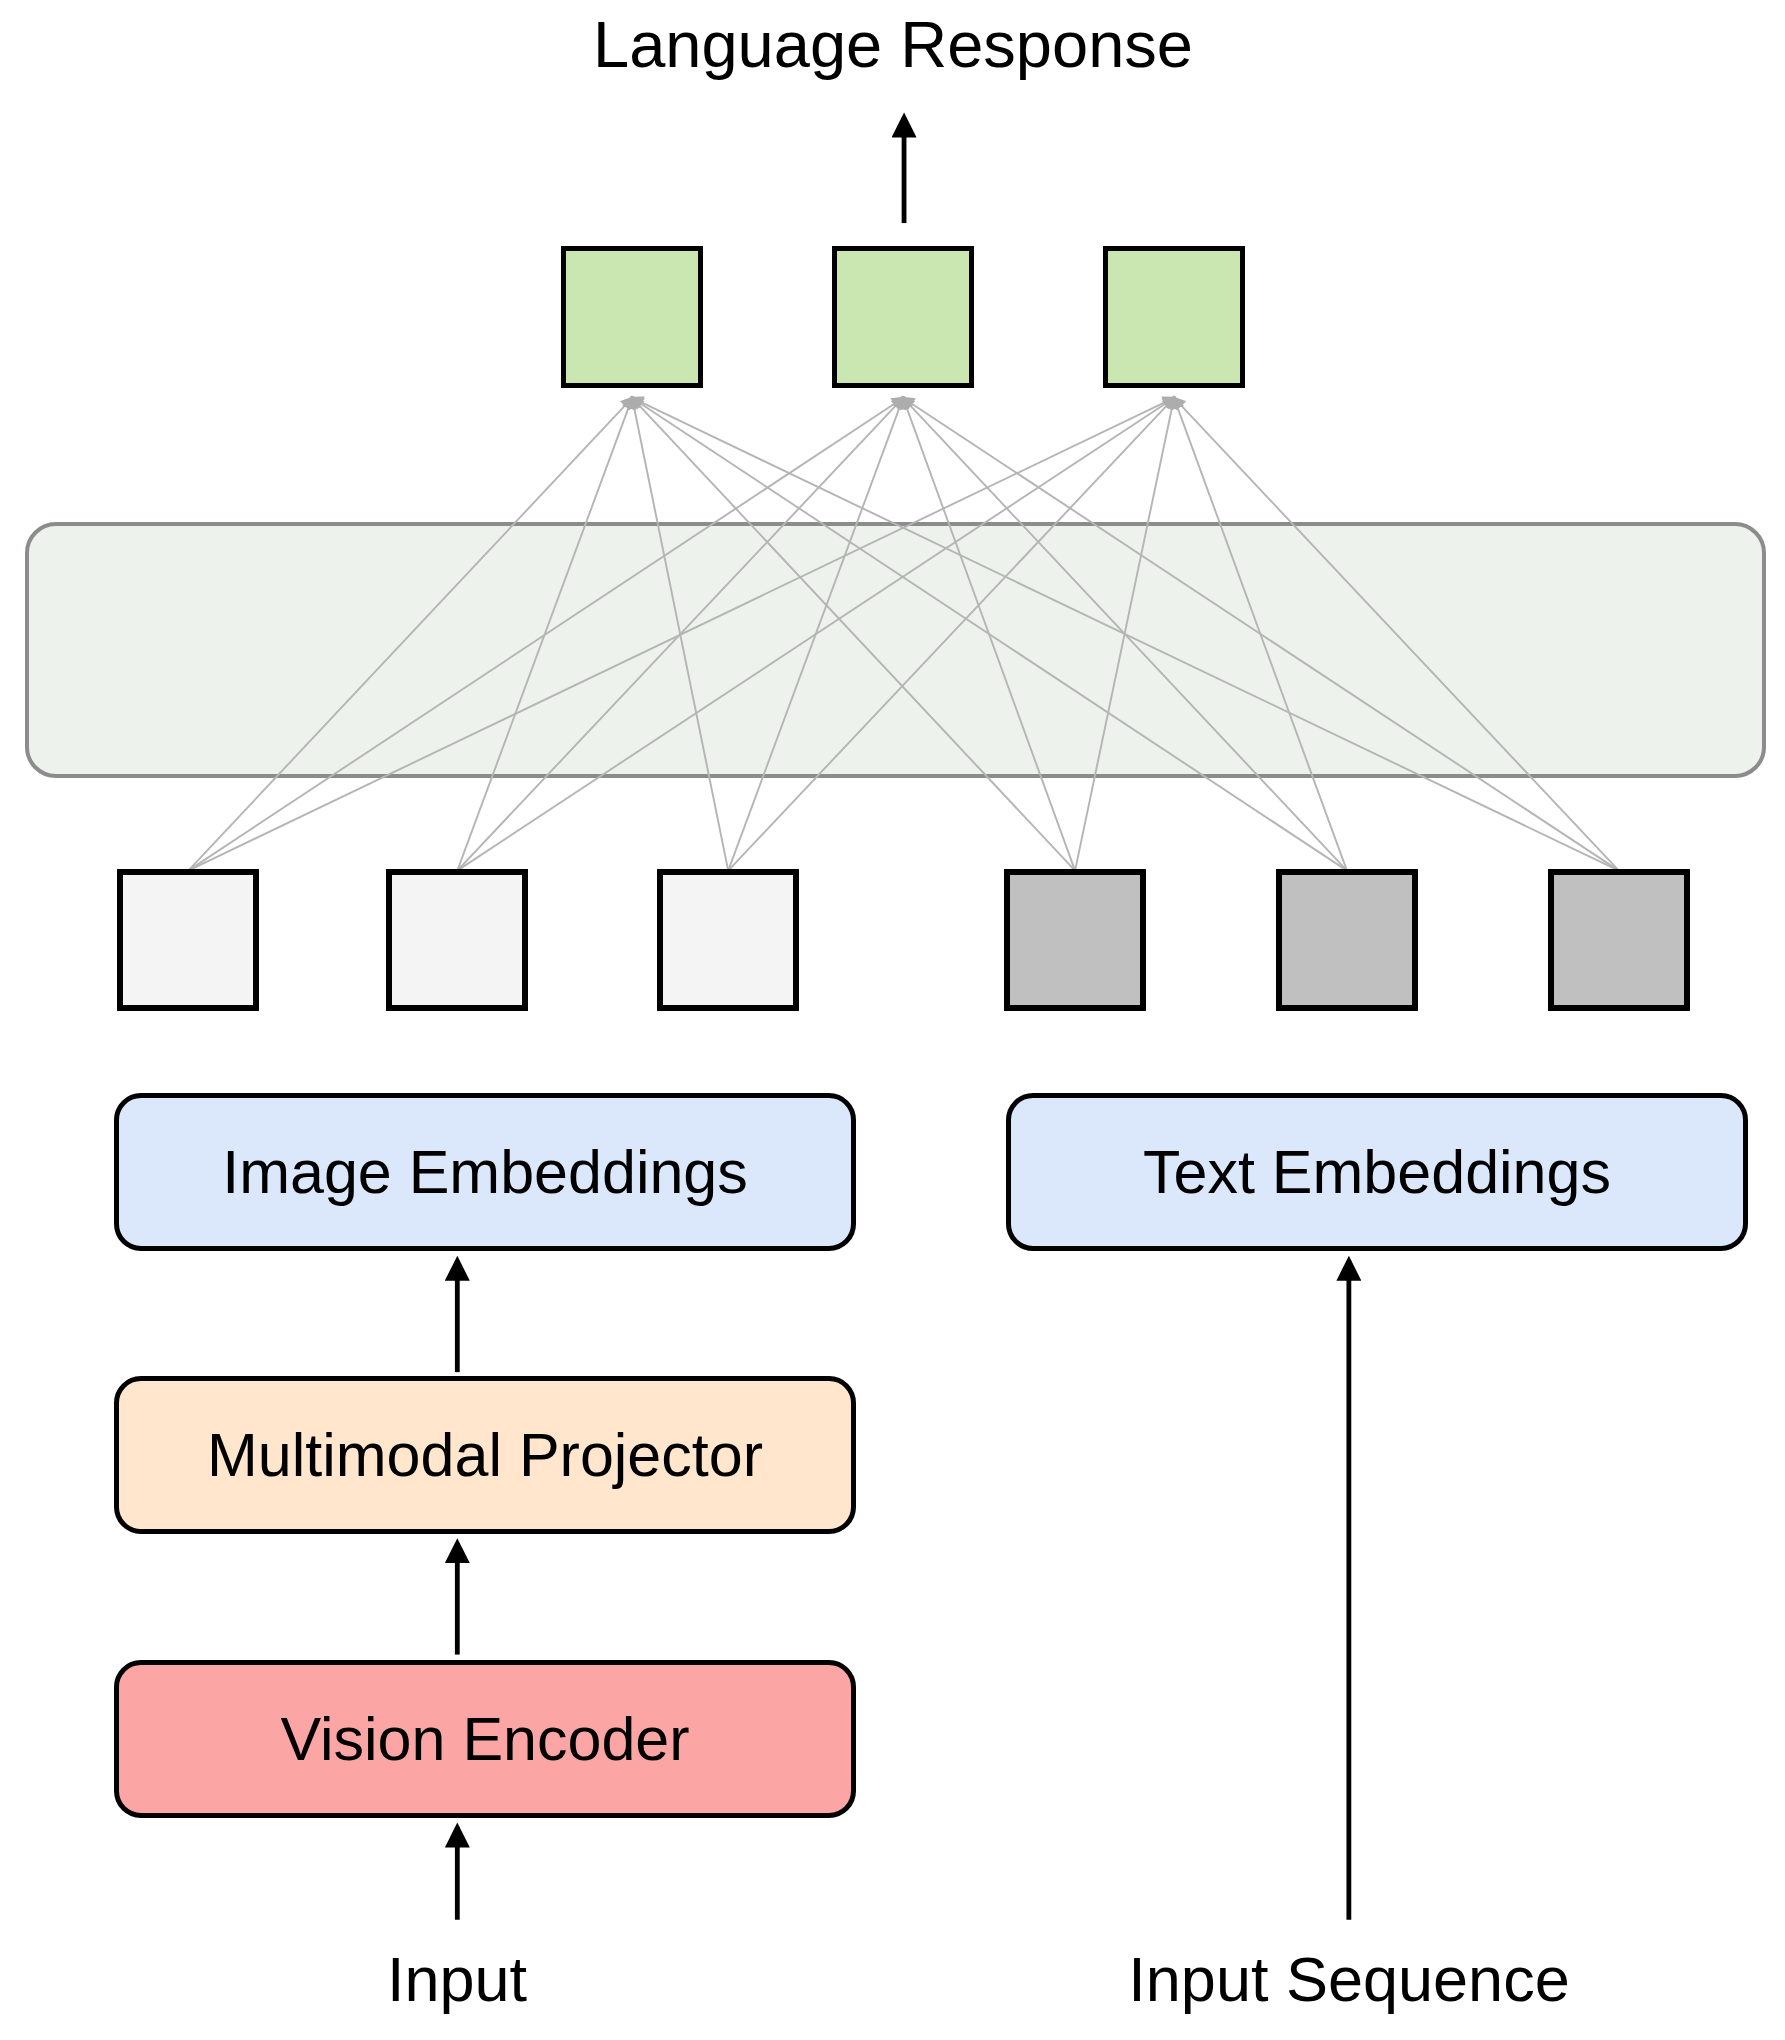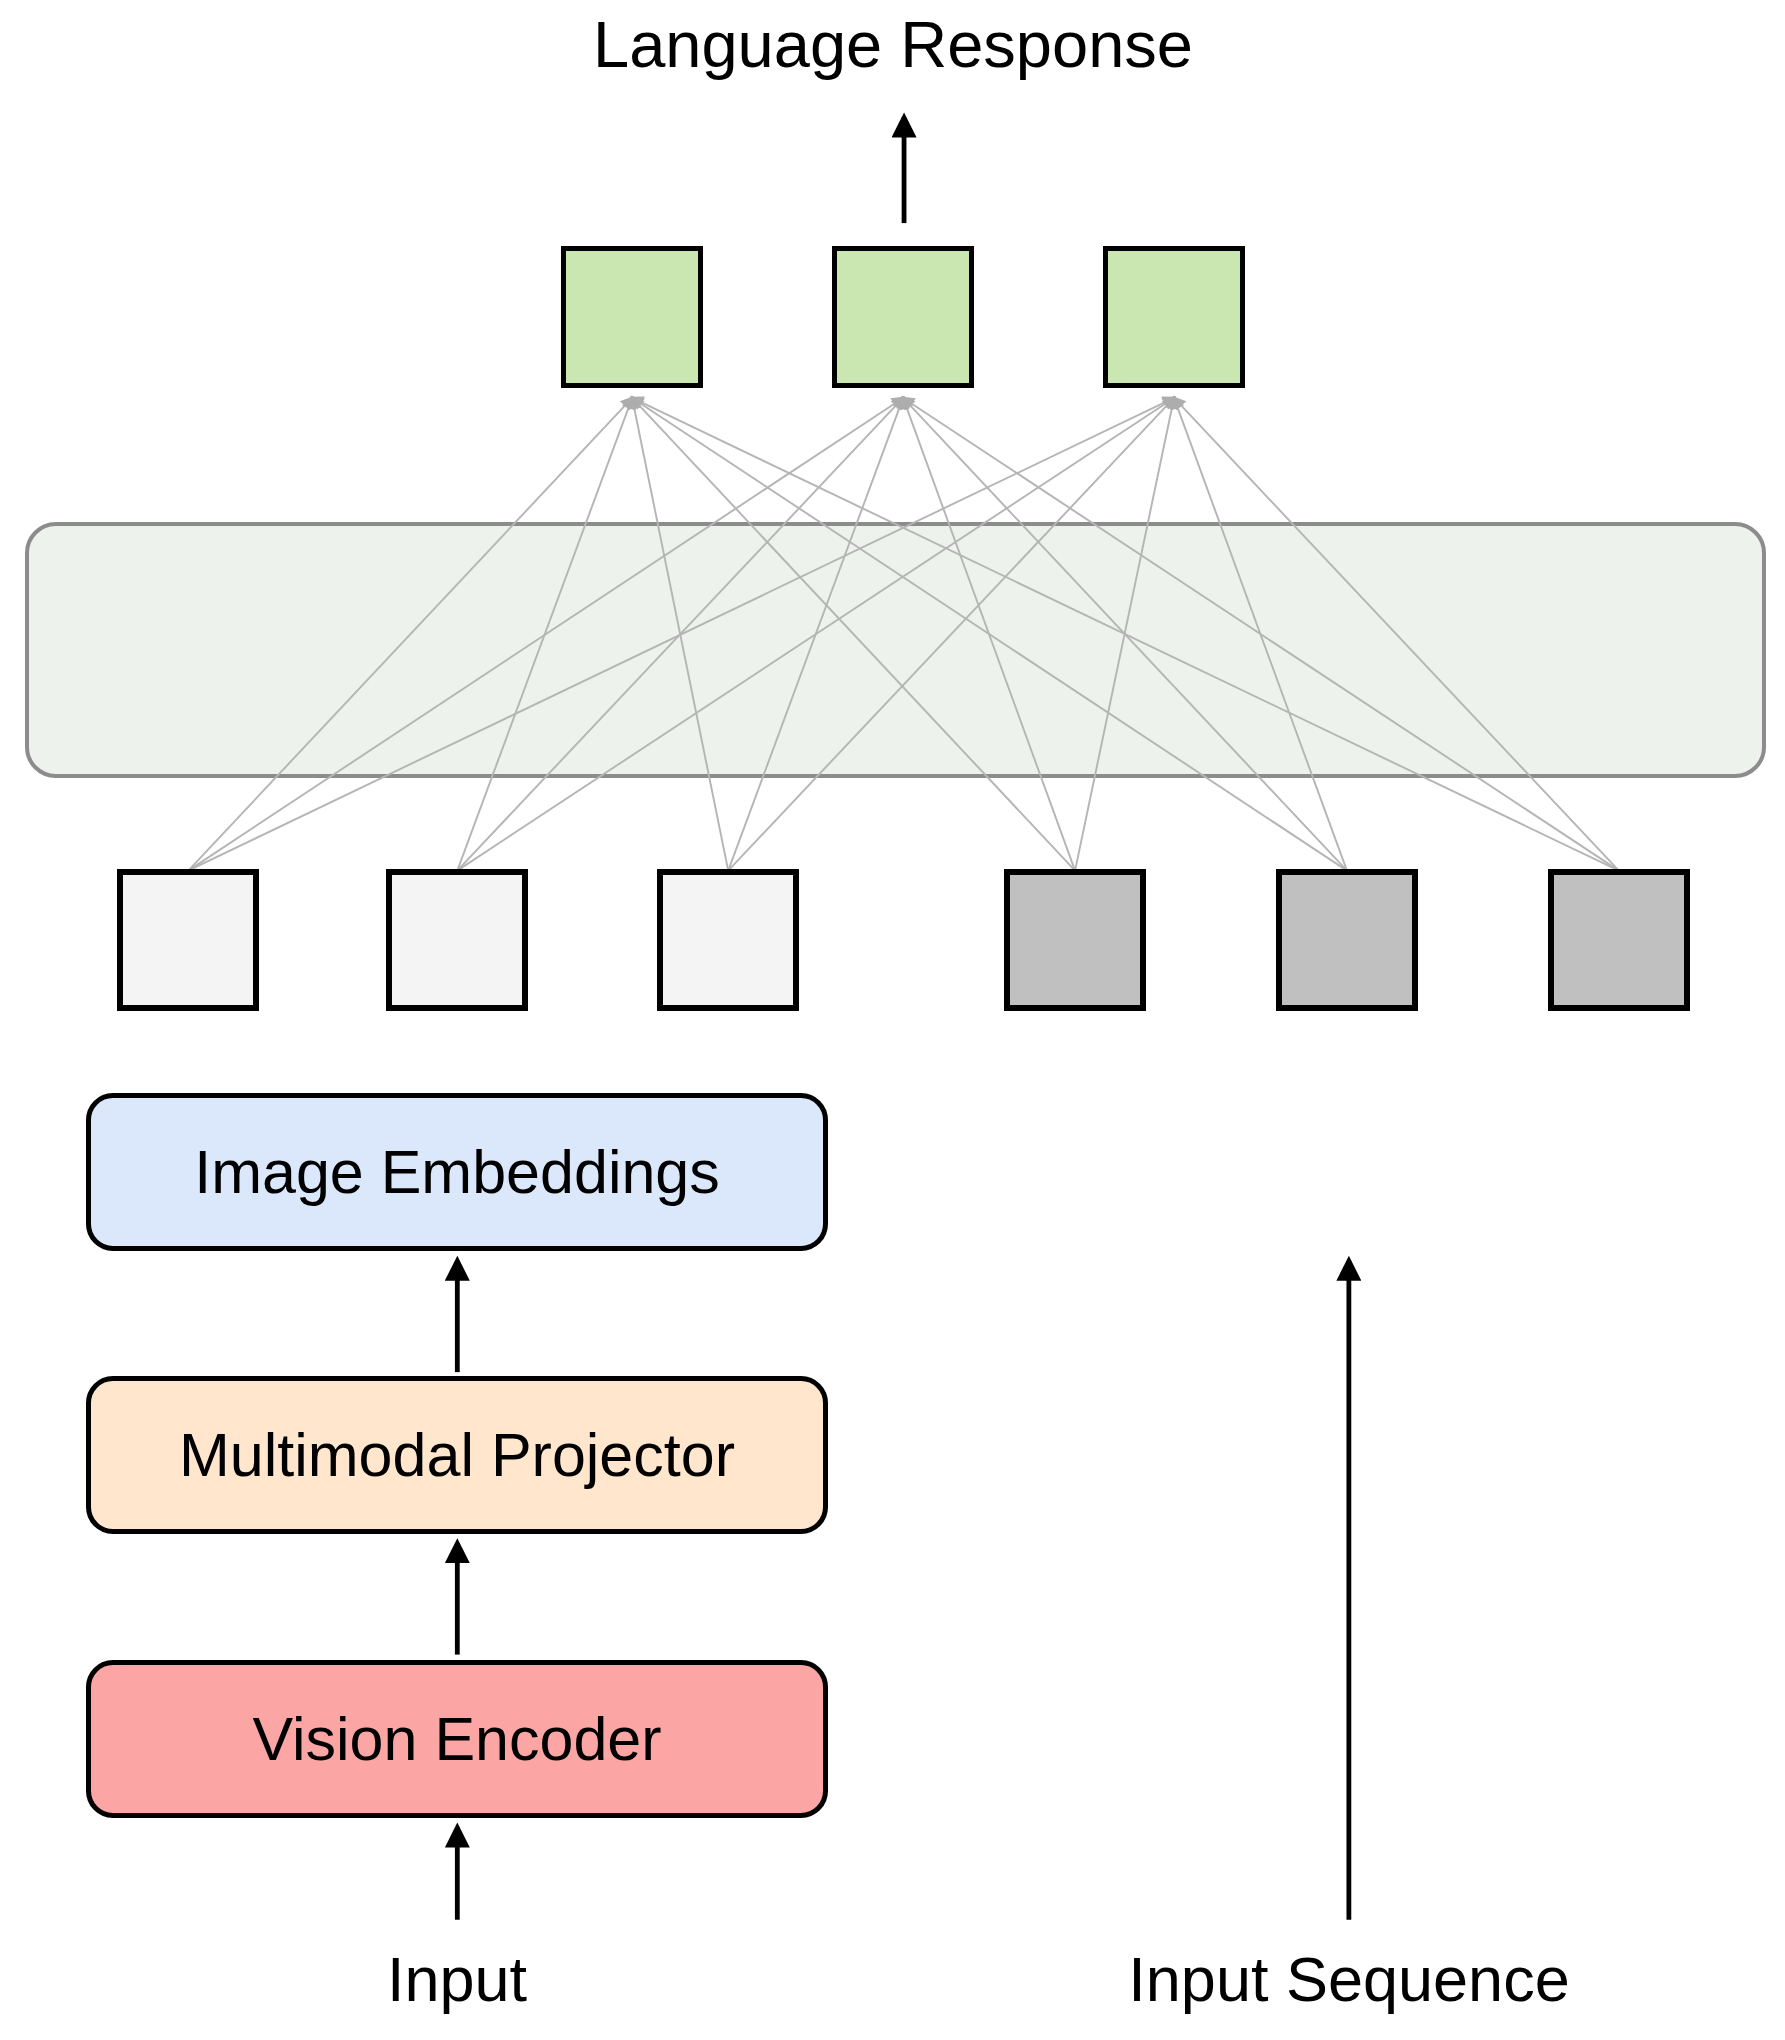--- a/index.html
+++ b/index.html
@@ -30,21 +30,21 @@
     position:absolute; width:142px; height:142px; box-sizing:border-box;
     border:6.7px solid #000; z-index:6;
   }
   .sq.out{background:#cbe7b1; border-width:5.8px;}
   .sq.img{background:#f5f4f4;}
   .sq.txt{background:#c0c0c0;}
   .rbox{
     position:absolute; width:742px; height:158px; box-sizing:border-box;
     border:5.8px solid #000; border-radius:27px;
     display:flex; align-items:center; justify-content:center;
-    font-size:61px; z-index:2; background:#fff;
+    font-size:61px; z-index:2; background:#fff;margin-left:28px;
   }
   .rbox.blue{background:#dbe8fb;}
   .rbox.peach{background:#ffe6cc;}
   .rbox.pink{background:#fca5a5;}
   .cap{
     position:absolute; top:1943px; width:742px; text-align:center;
     font-size:63px; z-index:2;
   }
   #overlay{
     position:absolute; left:0; top:0; width:1786px; height:2041px; z-index:4;
@@ -108,20 +108,23 @@
       <div class="sq img" style="left: 657px; top: 869px;"></div>
       <div class="sq txt" style="left: 1004px; top: 869px;"></div>
       <div class="sq txt" style="left: 1276px; top: 869px;"></div>
       <div class="sq txt" style="left: 1548px; top: 869px;"></div>
     </div>
 
   <div class="rbox blue" style="left:86px; top:1093px;">
     <span>Image Embeddings</span>
   </div>
 
+  <div class="rbox blue" style="left:978px; top:1093px;">
+    <span>Text Embeddings</span>
+  </div>
 
   <div class="rbox peach" style="left:86px; top:1376px;">
     <span>Multimodal Projector</span>
   </div>
 
   <div class="rbox pink" style="left:86px; top:1660px;">
     <span>Vision Encoder</span>
   </div>
 
   <div class="cap" style="left:86px;">Input</div>

